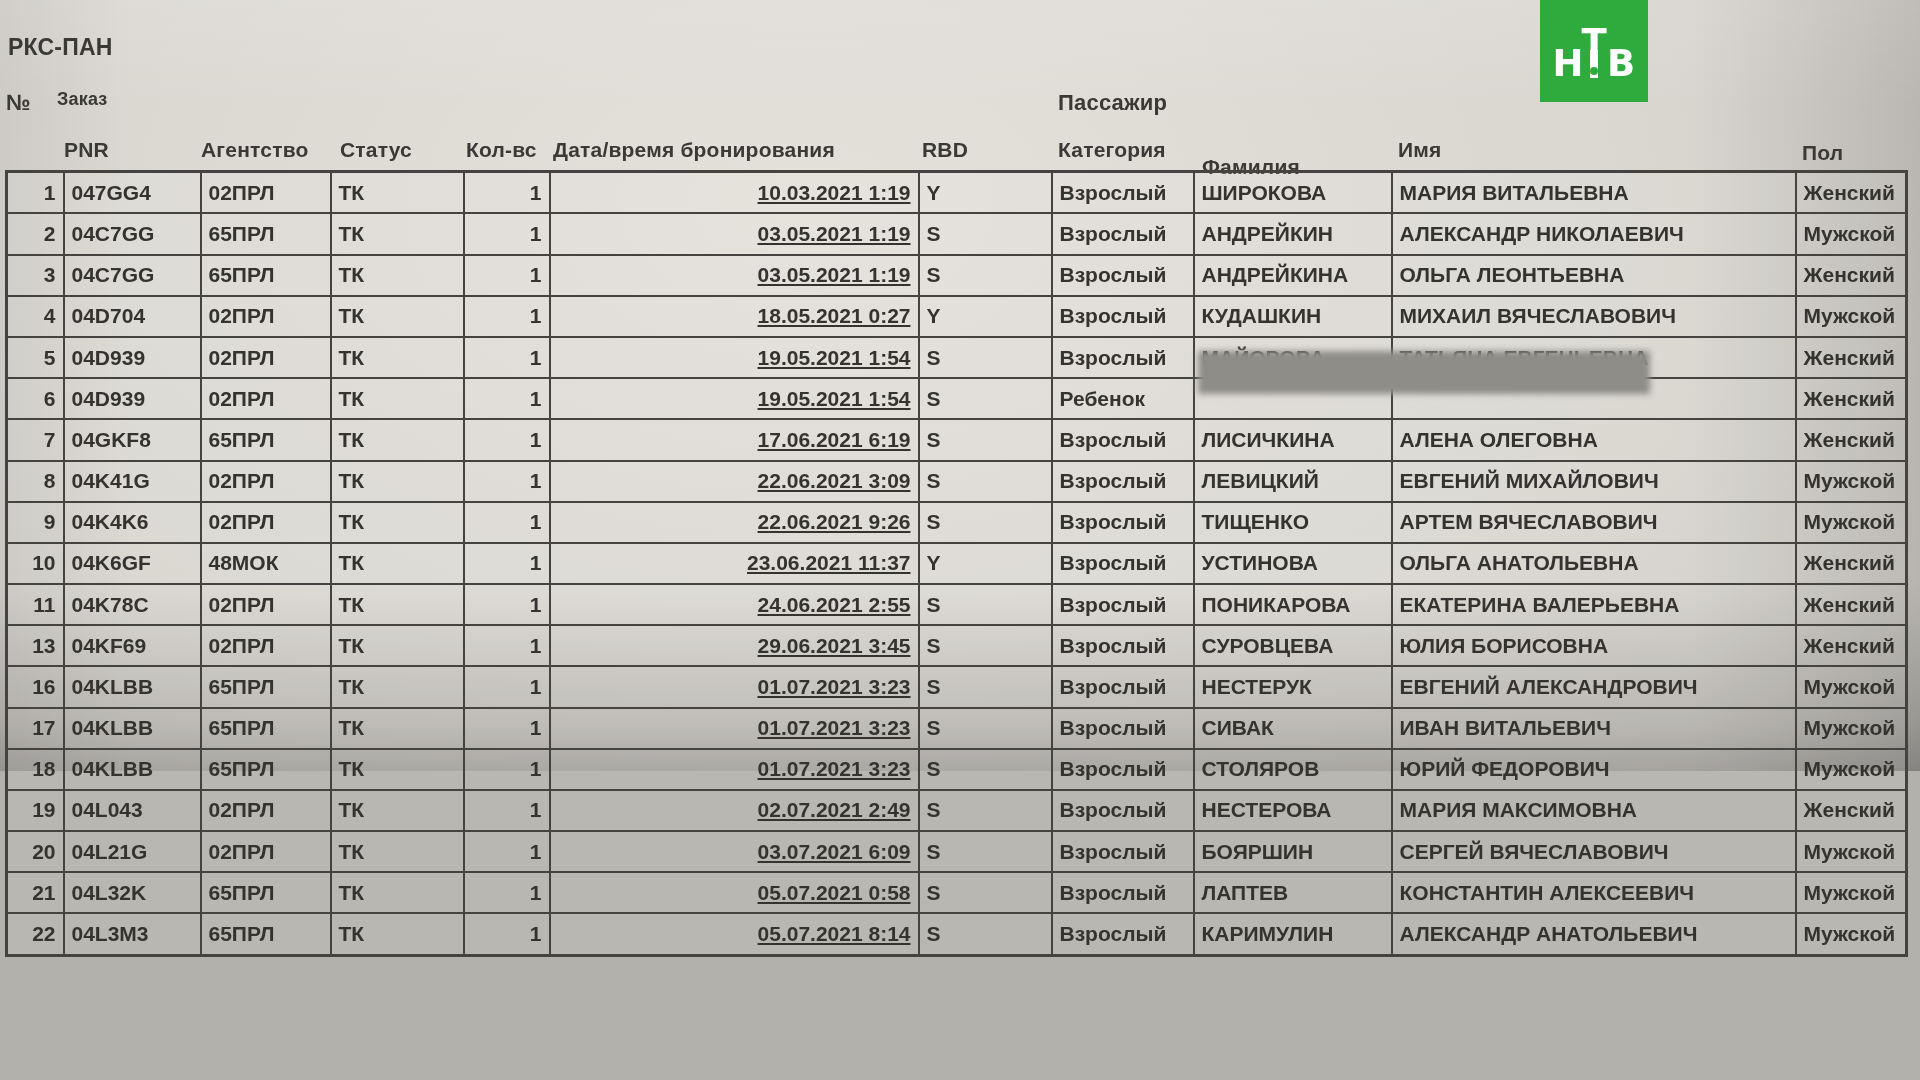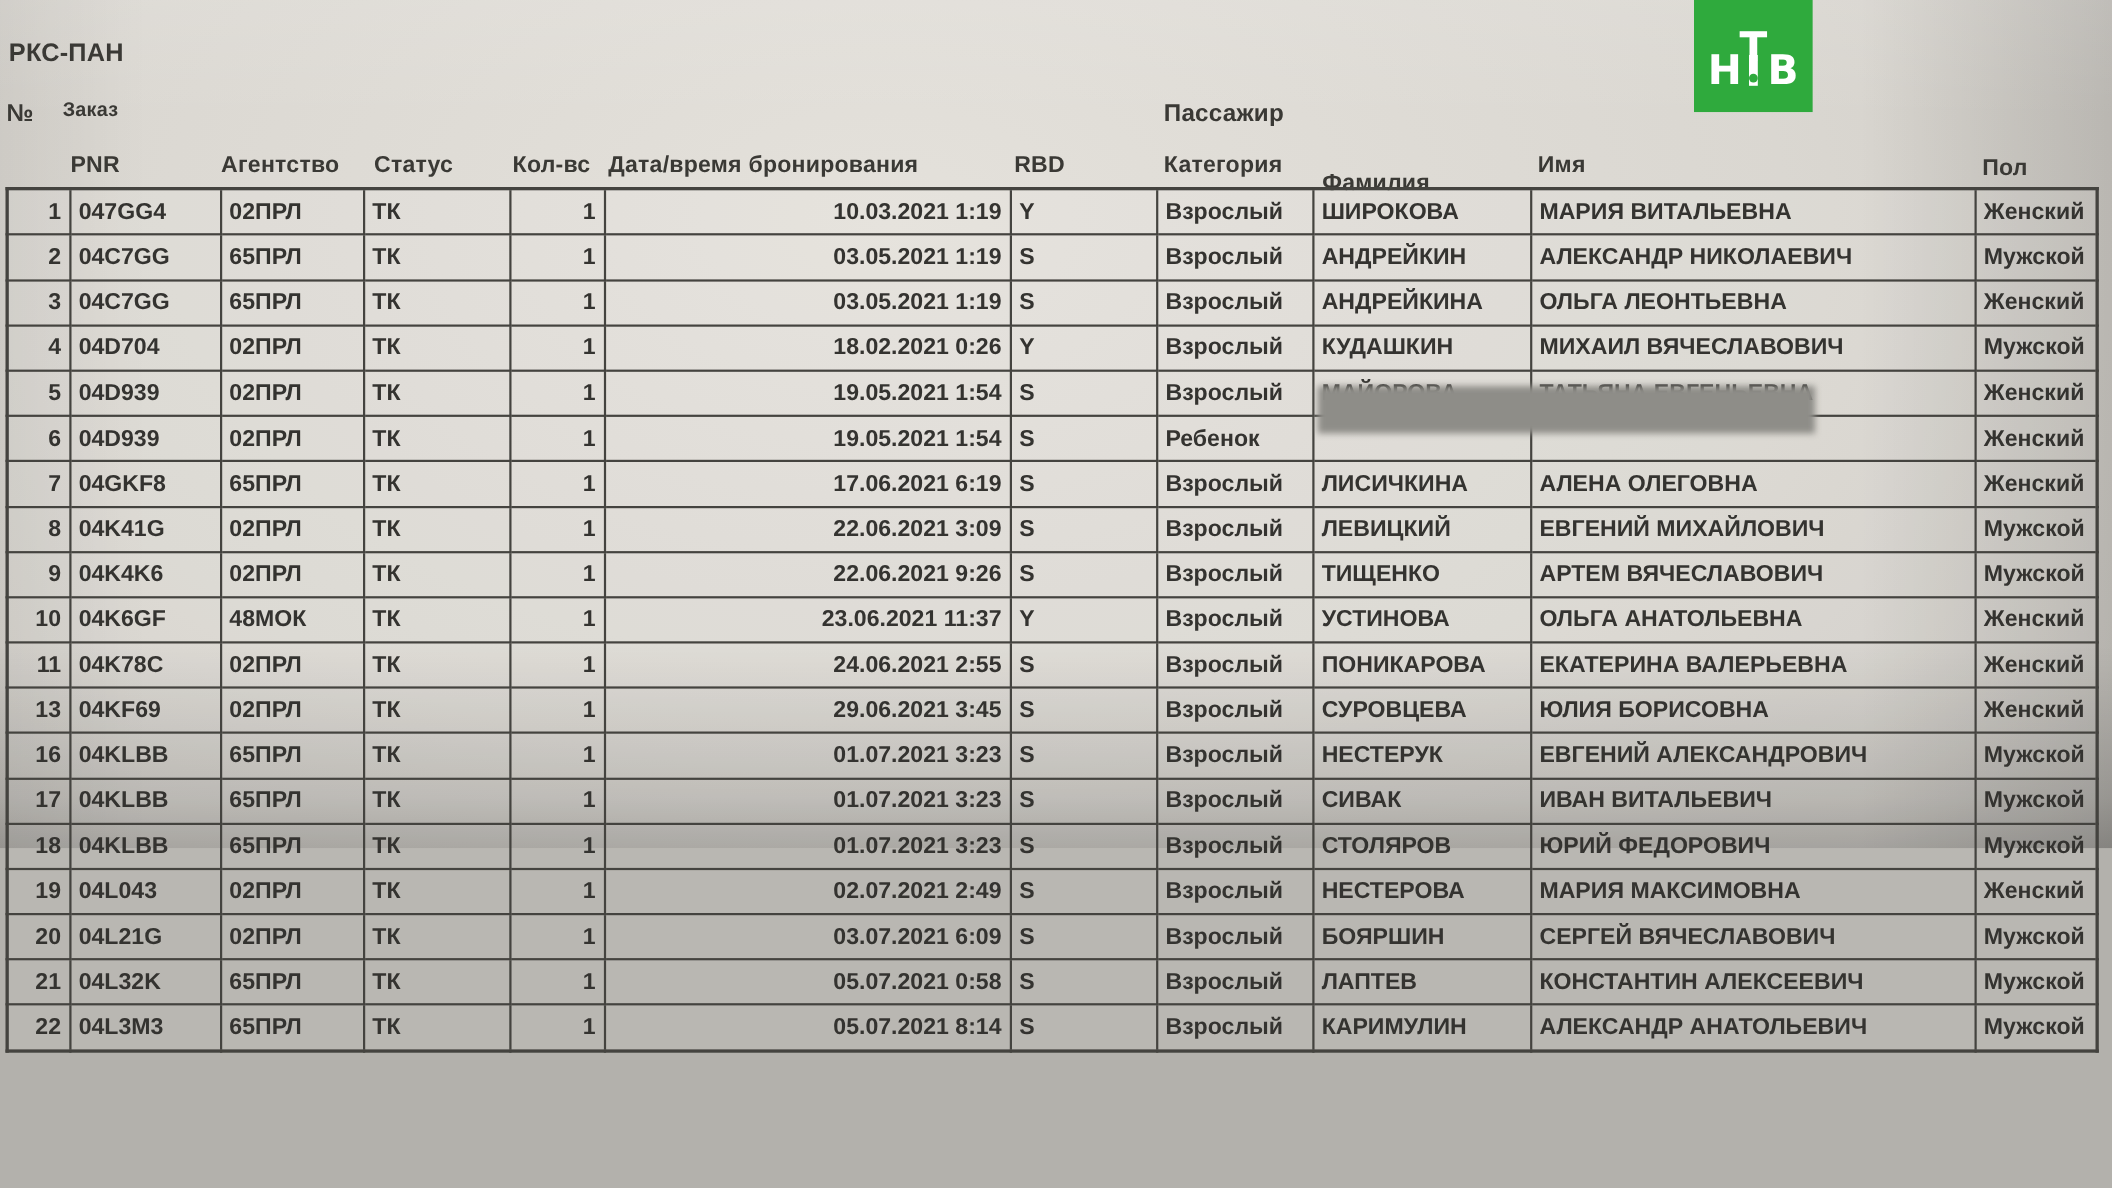--- a/index.html
+++ b/index.html
@@ -44,21 +44,21 @@
     border:3px solid #44433f;
   }
   table.booking td{
     border:2px solid #44433f;
     font-size:21px;font-weight:bold;color:#343330;
     padding:0 7px;white-space:nowrap;overflow:hidden;
     background:rgba(255,255,255,0.08);
   }
   td.r{text-align:right;}
   td.c-qty{padding-right:16px;}
-  td.c-date{padding-right:9px;}
+  td.c-date{padding-right:9px;text-decoration:underline;}
   td.c-no{padding-right:5px;}
 
   .logo{
     position:absolute;left:1540px;top:0;width:108px;height:102px;
   }
   .redaction{
     position:absolute;left:1198px;top:351px;width:452px;height:43px;
     background:#8e8d88;filter:blur(3px);z-index:4;
   }
 </style>
@@ -150,21 +150,21 @@
           <td class="c-sur">АНДРЕЙКИНА</td>
           <td class="c-name">ОЛЬГА ЛЕОНТЬЕВНА</td>
           <td class="c-gen">Женский</td>
         </tr>
         <tr>
           <td class="c-no r">4</td>
           <td class="c-pnr">04D704</td>
           <td class="c-agency">02ПРЛ</td>
           <td class="c-status">ТК</td>
           <td class="c-qty r">1</td>
-          <td class="c-date r">18.02.2021 0:26</td>
+          <td class="c-date r">18.05.2021 0:27</td>
           <td class="c-rbd">Y</td>
           <td class="c-cat">Взрослый</td>
           <td class="c-sur">КУДАШКИН</td>
           <td class="c-name">МИХАИЛ ВЯЧЕСЛАВОВИЧ</td>
           <td class="c-gen">Мужской</td>
         </tr>
         <tr>
           <td class="c-no r">5</td>
           <td class="c-pnr">04D939</td>
           <td class="c-agency">02ПРЛ</td>

